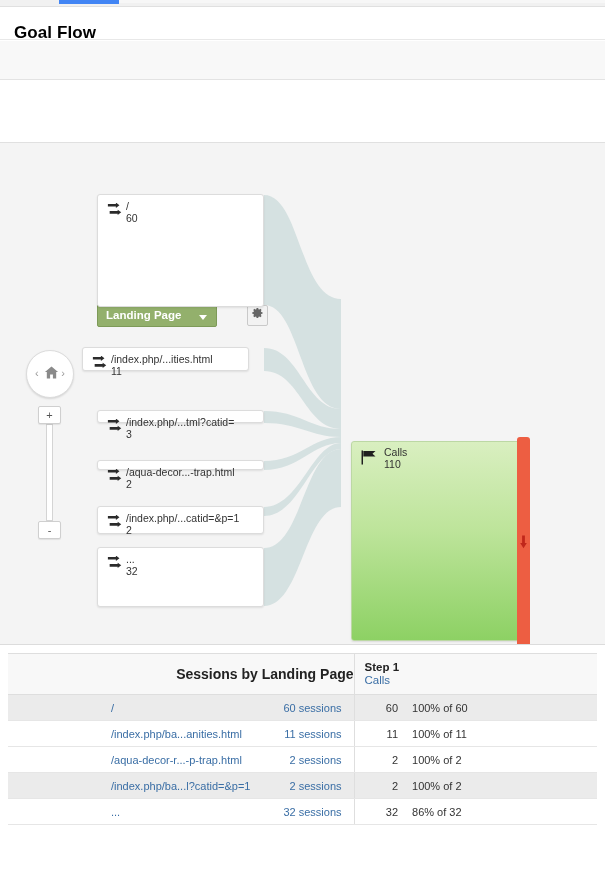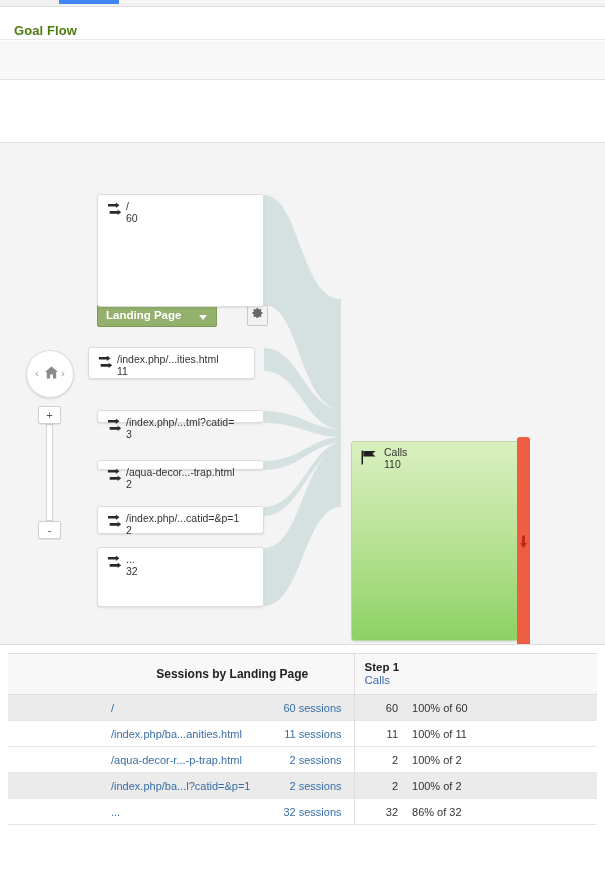--- a/index.html
+++ b/index.html
@@ -26,21 +26,21 @@
     background:#f7f7f7;
   }
 
   
   .title-bar {
     position:absolute; left:0; top:7px; width:605px; height:33px;
     background:#fff; border-bottom:1px solid #e8e8e8;
   }
   .page-title {
     position:absolute; left:14px; top:16px;
-    font-size:13px; font-weight:bold; color:#4d7c0f; letter-spacing:0.1px;
+    font-size:17px; font-weight:bold; color:#000000; letter-spacing:0.1px;
   }
 
   
   .menubar {
     position:absolute; left:0; top:41px; width:605px; height:39px;
     background:#f8f8f8; border-bottom:1px solid #e3e3e3;
   }
   .menu-item {
     position:absolute; top:53px;
     font-size:11.5px; color:#333; cursor:pointer; white-space:nowrap;
@@ -194,21 +194,21 @@
     background:#fff; padding:8px 8px 0 8px;
   }
   table.flow-table {
     width:589px; border-collapse:collapse;
     table-layout:fixed;
   }
   table.flow-table th {
     background:#f8f8f8; border-top:1px solid #dedede; border-bottom:1px solid #dedede;
     height:41px; vertical-align:middle; padding:0;
   }
-  .th-left { text-align:center; padding-left:103px !important; font-size:12px; color:#222; font-weight:bold; }
+  .th-left { text-align:right; padding-left:103px !important; font-size:14px; color:#222; font-weight:bold; }
   .th-step {
     text-align:left; padding-left:10px !important;
     border-left:1px solid #dedede !important;
   }
   .th-step .step-num { font-size:11.5px; color:#222; font-weight:bold; display:block; line-height:13px;}
   .th-step .step-goal { font-size:11.5px; color:#3a6ea5; font-weight:normal; display:block; line-height:13px;}
   table.flow-table td {
     height:26px; border-bottom:1px solid #e6e6e6; padding:0;
     font-size:11px; color:#333; vertical-align:middle;
   }
@@ -302,21 +302,21 @@
 
     <div class="node" style="left:97px; top:51px; width:167px; height:113px;">
       <svg class="node-icon" viewBox="0 0 20 18">
         <path fill="#2b2b2b" d="M2 1 h9 v-1.5 l4 3 -4 3 V4 H2 Z"></path>
         <path fill="#2b2b2b" d="M4 9 h9 v-1.5 l4 3 -4 3 V12 H4 Z"></path>
       </svg>
       <span class="node-label">/</span>
       <span class="node-count">60</span>
     </div>
 
-    <div class="node" style="left:88px; top:204px; width:167px; height:32px;">
+    <div class="node" style="left:82px; top:204px; width:167px; height:24px;">
       <svg class="node-icon" viewBox="0 0 20 18">
         <path fill="#2b2b2b" d="M2 1 h9 v-1.5 l4 3 -4 3 V4 H2 Z"></path>
         <path fill="#2b2b2b" d="M4 9 h9 v-1.5 l4 3 -4 3 V12 H4 Z"></path>
       </svg>
       <span class="node-label">/index.php/...ities.html</span>
       <span class="node-count">11</span>
     </div>
 
     <div class="node" style="left:97px; top:267px; width:167px; height:13px;">
       <svg class="node-icon" viewBox="0 0 20 18">

